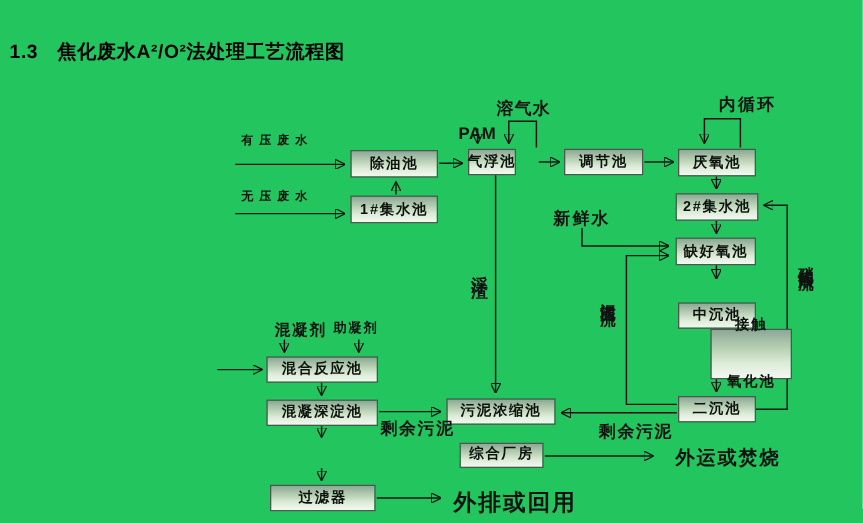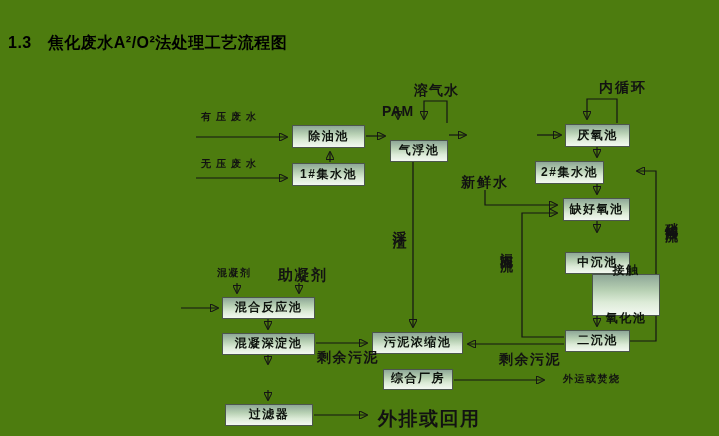--- a/index.html
+++ b/index.html
@@ -1,17 +1,17 @@
 <!DOCTYPE html>
 <html><head>
 <meta charset="utf-8">
 <style>
   html,body{margin:0;padding:0;background:#ffffff;}
   .stage{
-    position:relative;width:719px;height:436px;background:#4d7c0f;
+    position:relative;width:719px;height:436px;background:#22c55e;
     font-family:"Liberation Sans",sans-serif;overflow:hidden;color:#000;
   }
   .title{
     position:absolute;left:8px;top:33px;font-size:16px;font-weight:bold;
     color:#000;white-space:nowrap;letter-spacing:0.5px;
   }
   .title .tnum{margin-right:16px;}
   .pool{
     position:absolute;box-sizing:border-box;
     border:1px solid #4c564d;
@@ -74,45 +74,46 @@
     <path d="M314,415 H367" marker-end="url(#arr)"></path>
     <path d="M454,380 H544" marker-end="url(#arr)"></path>
   </svg>
 
   <div class="title">
     <span class="tnum">1.3</span><span>焦化废水A²/O²法处理工艺流程图</span>
   </div>
 
   <div class="pool" style="left:292px;top:125px;width:73px;height:23px;">除油池</div>
   <div class="pool" style="left:292px;top:163px;width:73px;height:23px;">1#集水池</div>
-  <div class="pool" style="left:390px;top:140px;width:58px;height:22px;">气浮池</div>
+  <div class="pool" style="left:390px;top:124px;width:40px;height:22px;">气浮池</div>
+  <div class="pool" style="left:470px;top:124px;width:66px;height:22px;">调节池</div>
   <div class="pool" style="left:565px;top:124px;width:65px;height:23px;">厌氧池</div>
-  <div class="pool" style="left:535px;top:161px;width:69px;height:23px;">2#集水池</div>
+  <div class="pool" style="left:563px;top:161px;width:69px;height:23px;">2#集水池</div>
   <div class="pool" style="left:563px;top:198px;width:67px;height:23px;">缺好氧池</div>
   <div class="pool" style="left:565px;top:236px;width:65px;height:22px;margin-top:16px;">中沉池</div>
   <div class="pool" style="left:592px;top:274px;width:68px;height:42px;gap:32px;">
     <span>接触</span>
     <span>氧化池</span>
   </div>
   <div class="pool" style="left:565px;top:330px;width:65px;height:22px;">二沉池</div>
   <div class="pool" style="left:222px;top:297px;width:93px;height:22px;">混合反应池</div>
   <div class="pool" style="left:222px;top:333px;width:93px;height:22px;">混凝深淀池</div>
   <div class="pool" style="left:225px;top:404px;width:88px;height:22px;">过滤器</div>
   <div class="pool" style="left:372px;top:332px;width:91px;height:22px;">污泥浓缩池</div>
   <div class="pool" style="left:383px;top:369px;width:70px;height:21px;font-family:Liberation Mono, monospace;">综合厂房</div>
 
   <div class="lbl wide" style="left:201px;top:110px;">有压废水</div>
   <div class="lbl wide" style="left:201px;top:157px;">无压废水</div>
   <div class="lbl" style="left:382px;top:91px;font-size:14px;letter-spacing:0.5px;margin-top:12px;">PAM</div>
   <div class="lbl" style="left:414px;top:82px;font-size:14px;letter-spacing:1px;">溶气水</div>
   <div class="lbl" style="left:599px;top:79px;font-size:14px;letter-spacing:2px;">内循环</div>
   <div class="lbl" style="left:461px;top:174px;font-size:14px;letter-spacing:2px;">新鲜水</div>
-  <div class="lbl" style="left:217px;top:266px;font-size:10px;">混凝剂</div>
-  <div class="lbl" style="left:278px;top:266px;font-size:15px;">助凝剂</div>
+  <div class="lbl" style="left:229px;top:266px;font-size:13px;">混凝剂</div>
+  <div class="lbl" style="left:278px;top:266px;font-size:11px;">助凝剂</div>
   <div class="lbl" style="left:317px;top:349px;font-size:14px;">剩余污泥</div>
   <div class="lbl" style="left:499px;top:351px;font-size:14px;">剩余污泥</div>
-  <div class="lbl" style="left:563px;top:372px;font-size:10px;text-align:center;">外运或焚烧</div>
+  <div class="lbl" style="left:563px;top:372px;font-size:16px;text-align:center;">外运或焚烧</div>
   <div class="lbl" style="left:378px;top:406px;font-size:19px;">外排或回用</div>
   <div class="vlbl vwide" style="left:391px;top:219px;font-size:14px;">浮渣</div>
   <div class="vlbl" style="left:497px;top:243px;">污泥回流</div>
   <div class="vlbl" style="left:662px;top:212px;">硝化液回流</div>
 
 </div>
 
 </body></html>

